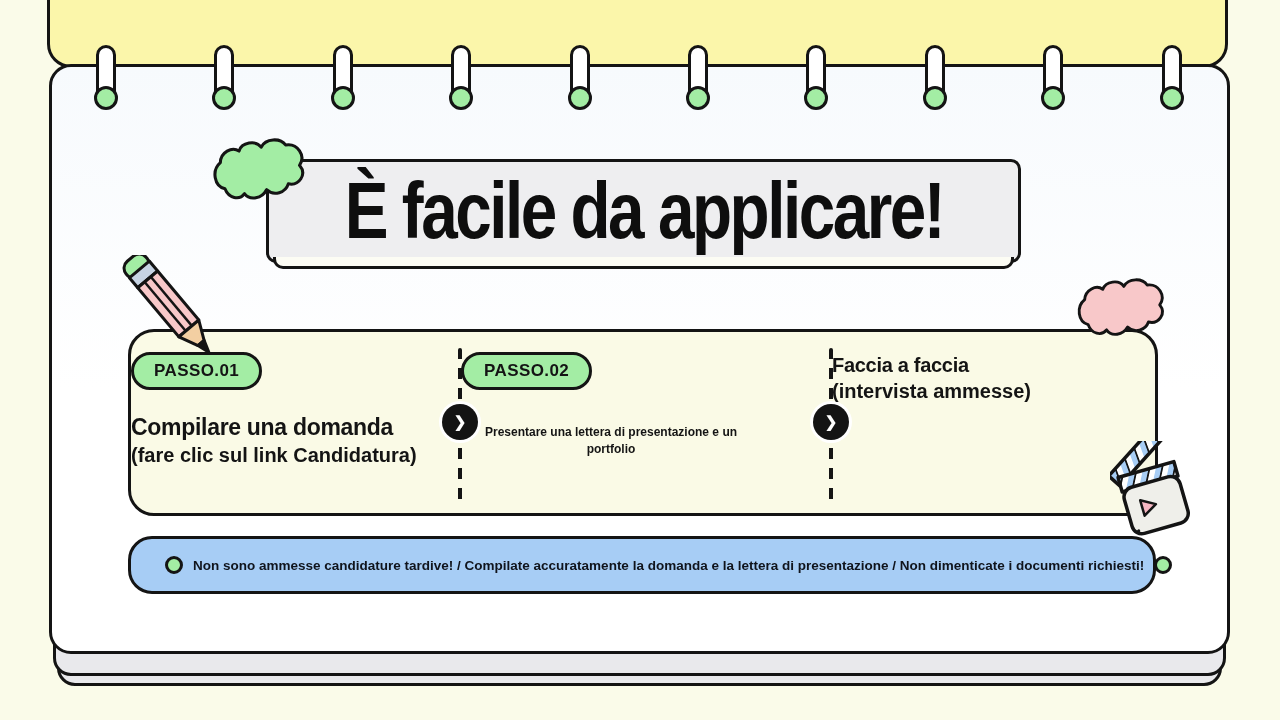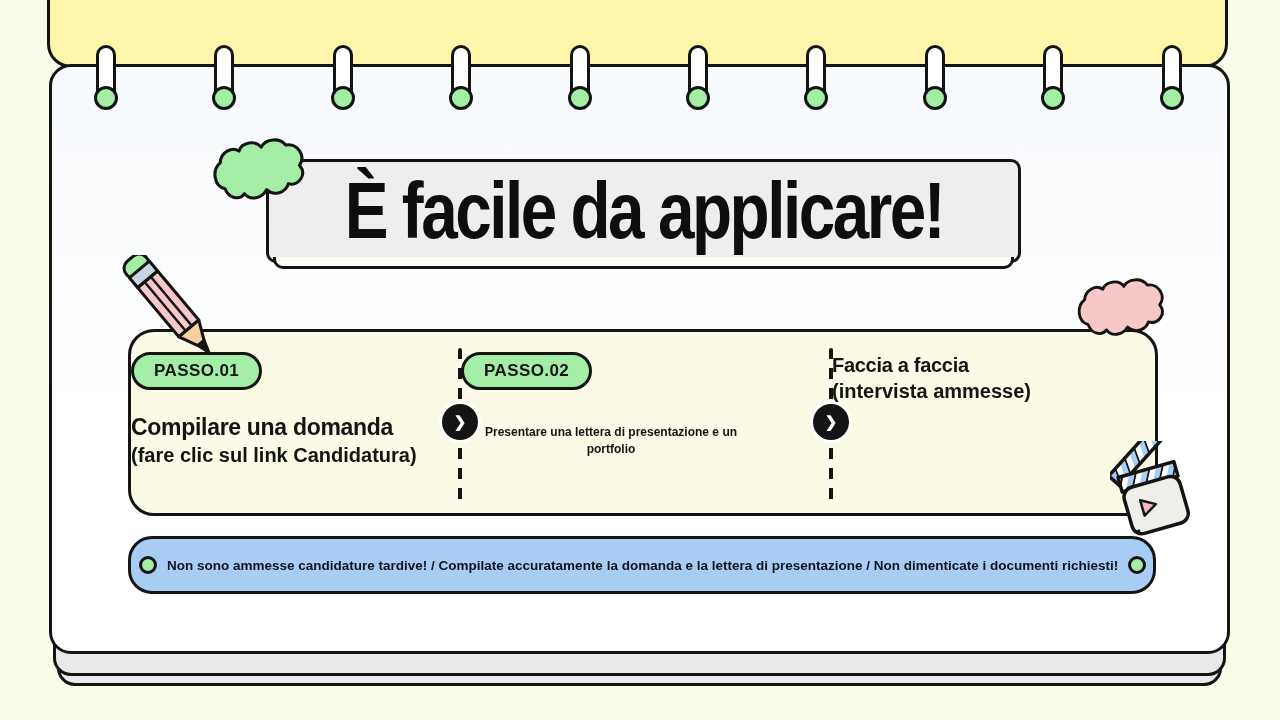--- a/index.html
+++ b/index.html
@@ -69,21 +69,21 @@
   .c3 .step-heading{ margin-top:22px; font-size:20px; }
   .step-sub{ margin-top:3px; font-size:20px; font-weight:700; }
   .step-desc{ margin-top:34px; font-size:12px; font-weight:700; line-height:1.4; max-width:300px; }
 
   
   .clapper{ position:absolute; left:1058px; top:374px; width:92px; height:104px; z-index:5; }
 
   
   .banner{ position:absolute; left:76px; top:469px; width:1028px; height:58px;
            background:var(--banner_blue,#A7CDF5); border:3px solid var(--ink_black,#141414);
-           border-radius:24px; display:flex; align-items:center; z-index:3; padding:0 8px; }
+           border-radius:24px; display:flex; align-items:center; z-index:3; padding:0 34px; }
   .dot{ flex:0 0 auto; width:18px; height:18px; border-radius:50%;
         background:var(--accent_green,#A3EDA4); border:3px solid var(--ink_black,#141414); }
   .banner-text{ flex:1; text-align:center; font-size:13.5px; font-weight:700; white-space:nowrap;
                 padding:0 10px; color:#10141C; }
 </style>
 </head>
 <body>
 
 <div class="stage">
 

